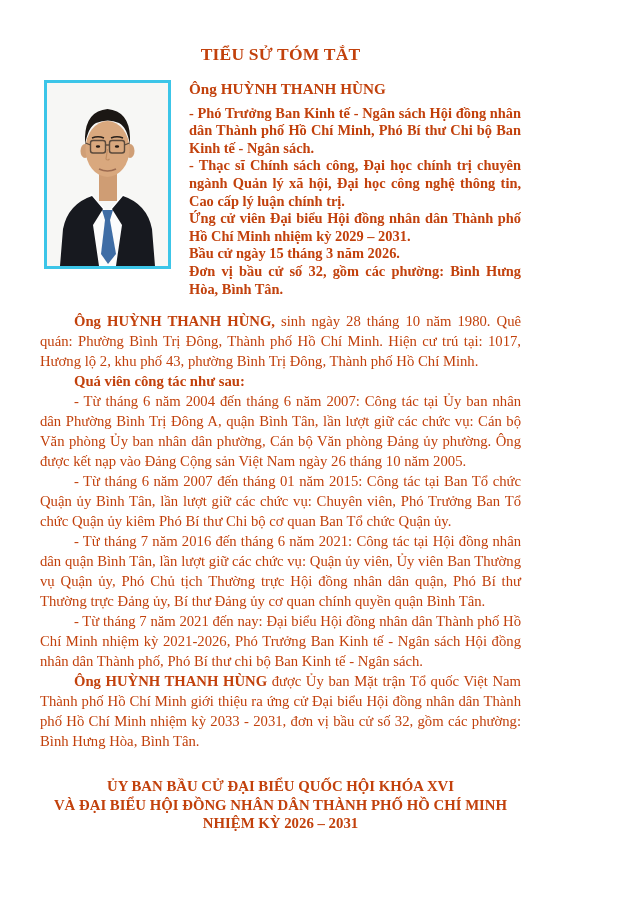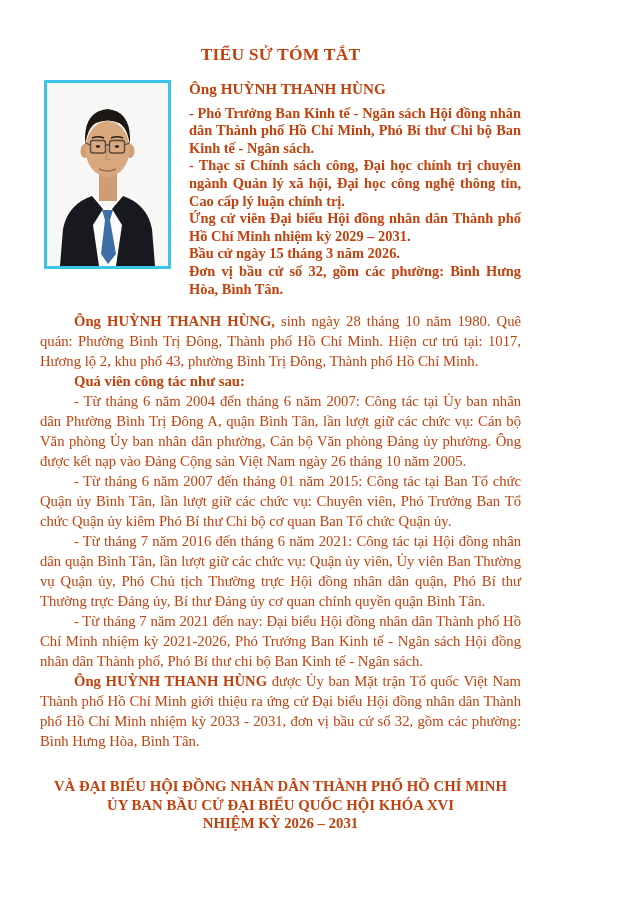--- a/index.html
+++ b/index.html
@@ -89,18 +89,18 @@
     <p><span class="lead">Ông HUỲNH THANH HÙNG,</span><span> sinh ngày 28 tháng 10 năm 1980. Quê quán: Phường Bình Trị Đông, Thành phố Hồ Chí Minh. Hiện cư trú tại: 1017, Hương lộ 2, khu phố 43, phường Bình Trị Đông, Thành phố Hồ Chí Minh.</span></p>
     <p><span class="lead">Quá viên công tác như sau:</span><span></span></p>
     <p><span class="lead"></span><span>- Từ tháng 6 năm 2004 đến tháng 6 năm 2007: Công tác tại Ủy ban nhân dân Phường Bình Trị Đông A, quận Bình Tân, lần lượt giữ các chức vụ: Cán bộ Văn phòng Ủy ban nhân dân phường, Cán bộ Văn phòng Đảng ủy phường. Ông được kết nạp vào Đảng Cộng sản Việt Nam ngày 26 tháng 10 năm 2005.</span></p>
     <p><span class="lead"></span><span>- Từ tháng 6 năm 2007 đến tháng 01 năm 2015: Công tác tại Ban Tổ chức Quận ủy Bình Tân, lần lượt giữ các chức vụ: Chuyên viên, Phó Trưởng Ban Tổ chức Quận ủy kiêm Phó Bí thư Chi bộ cơ quan Ban Tổ chức Quận ủy.</span></p>
     <p><span class="lead"></span><span>- Từ tháng 7 năm 2016 đến tháng 6 năm 2021: Công tác tại Hội đồng nhân dân quận Bình Tân, lần lượt giữ các chức vụ: Quận ủy viên, Ủy viên Ban Thường vụ Quận ủy, Phó Chủ tịch Thường trực Hội đồng nhân dân quận, Phó Bí thư Thường trực Đảng ủy, Bí thư Đảng ủy cơ quan chính quyền quận Bình Tân.</span></p>
     <p><span class="lead"></span><span>- Từ tháng 7 năm 2021 đến nay: Đại biểu Hội đồng nhân dân Thành phố Hồ Chí Minh nhiệm kỳ 2021-2026, Phó Trưởng Ban Kinh tế - Ngân sách Hội đồng nhân dân Thành phố, Phó Bí thư chi bộ Ban Kinh tế - Ngân sách.</span></p>
     <p><span class="lead">Ông HUỲNH THANH HÙNG</span><span> được Ủy ban Mặt trận Tổ quốc Việt Nam Thành phố Hồ Chí Minh giới thiệu ra ứng cử Đại biểu Hội đồng nhân dân Thành phố Hồ Chí Minh nhiệm kỳ 2033 - 2031, đơn vị bầu cử số 32, gồm các phường: Bình Hưng Hòa, Bình Tân.</span></p>
   </div>
 
   <div class="footer-section">
+    <div>ỦY BAN BẦU CỬ ĐẠI BIỂU QUỐC HỘI KHÓA XVI</div>
     <div>VÀ ĐẠI BIỂU HỘI ĐỒNG NHÂN DÂN THÀNH PHỐ HỒ CHÍ MINH</div>
-    <div>ỦY BAN BẦU CỬ ĐẠI BIỂU QUỐC HỘI KHÓA XVI</div>
     <div>NHIỆM KỲ 2026 – 2031</div>
   </div>
 
 </div>
 
 </body></html>

